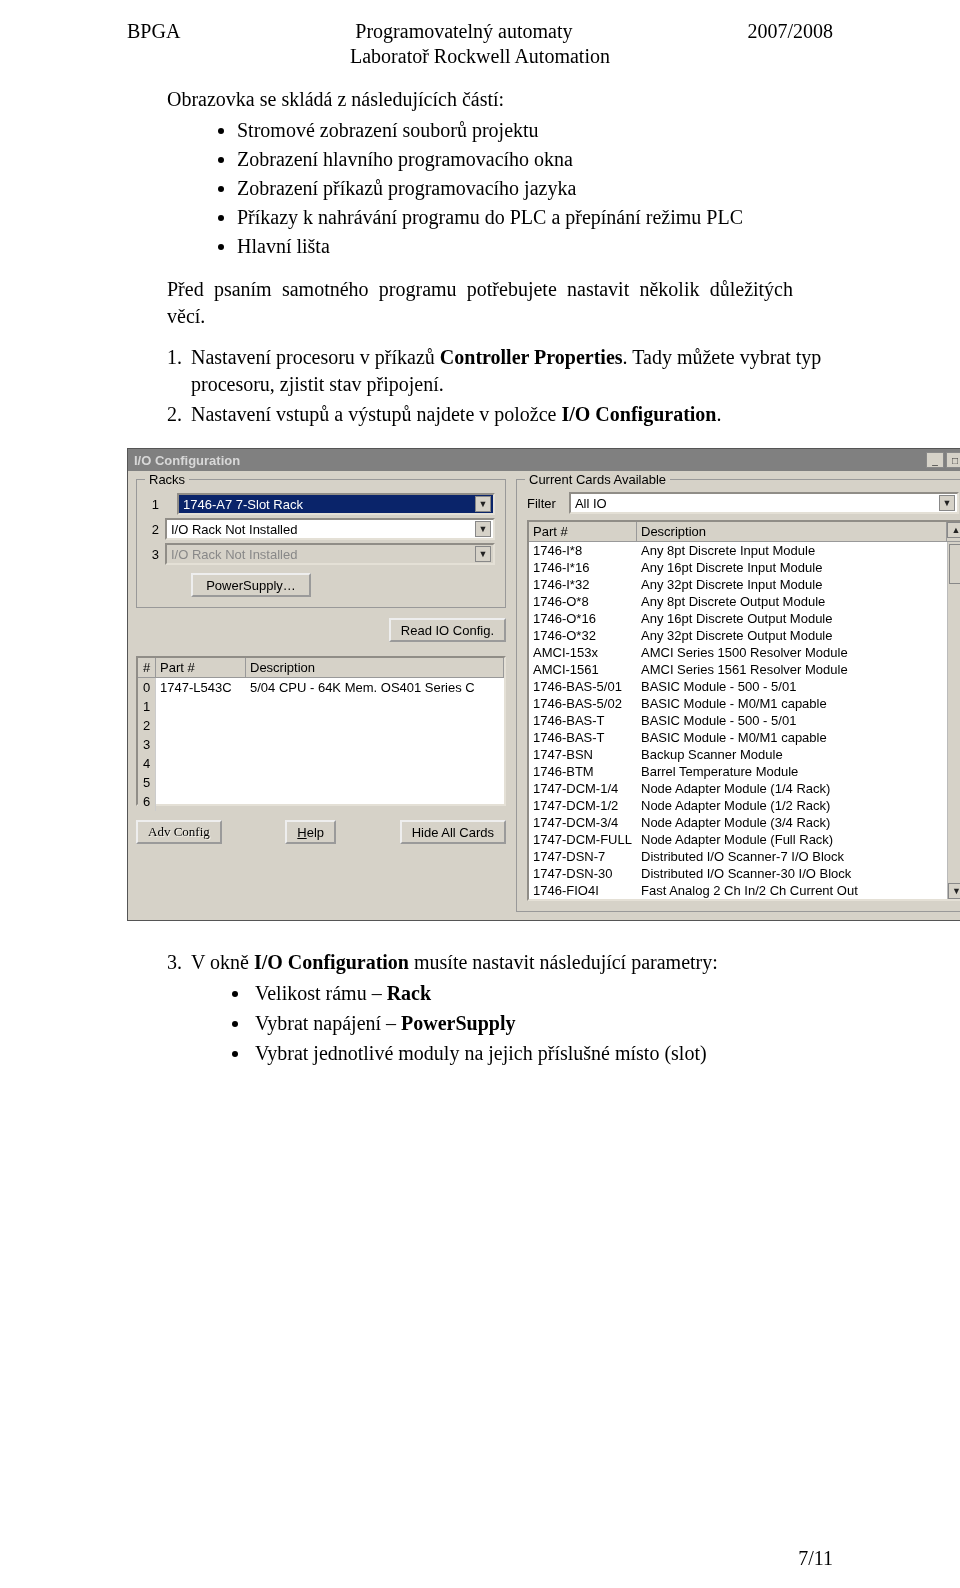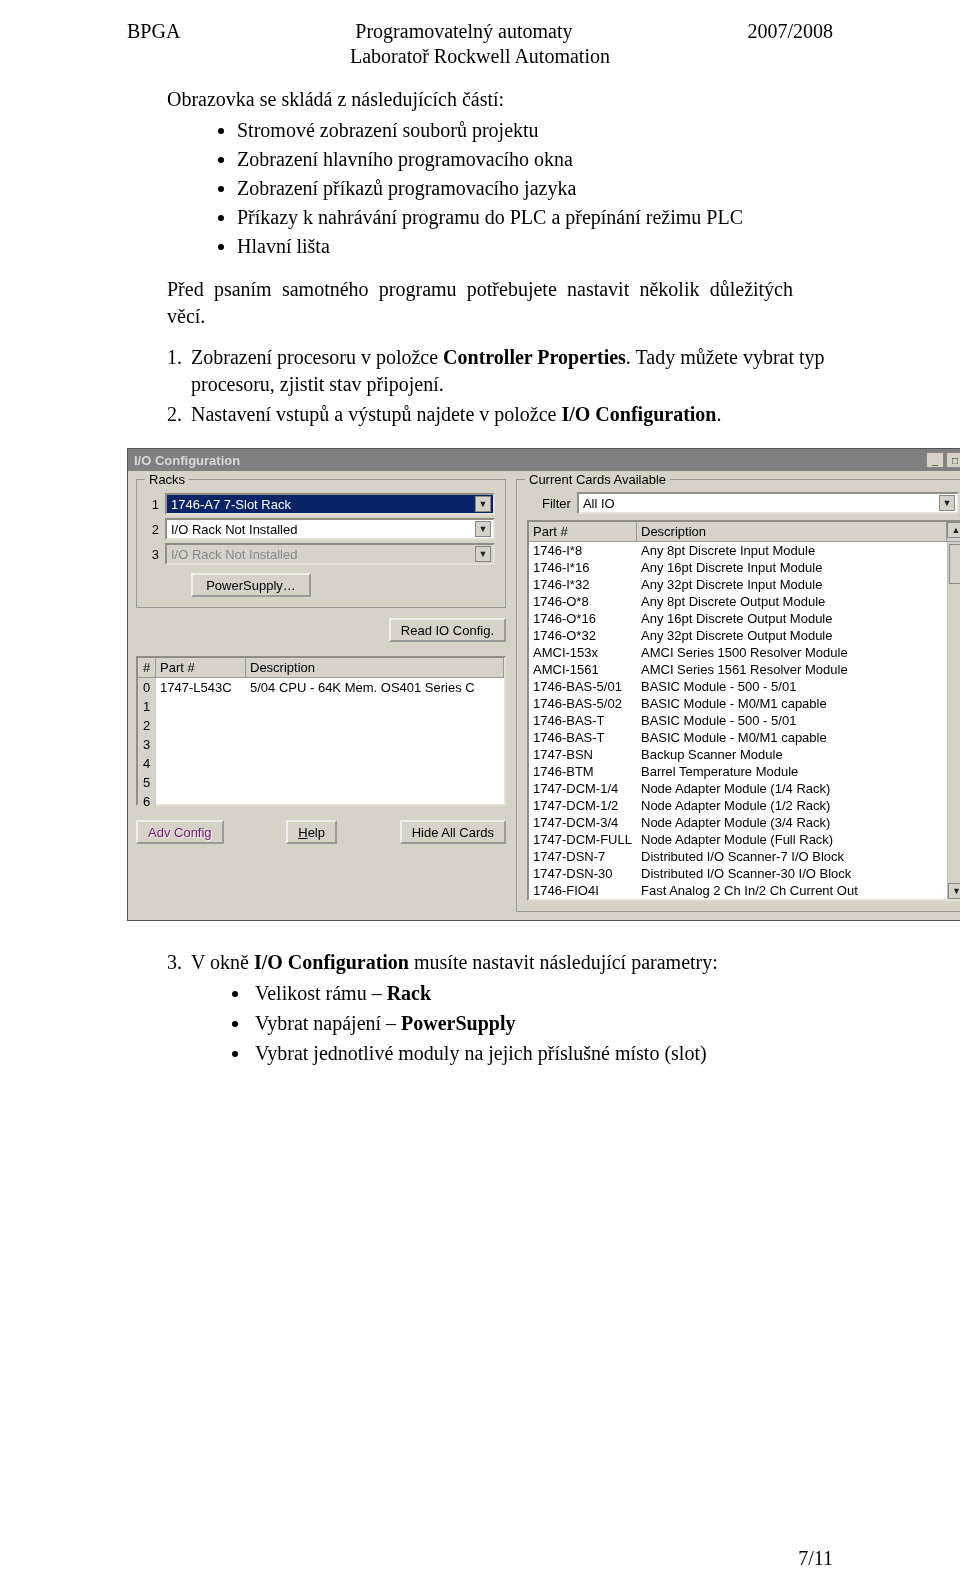--- a/index.html
+++ b/index.html
@@ -67,33 +67,33 @@
     position: absolute; top: -8px; left: 8px;
     background: #d6d2c8; padding: 0 4px; font-size: 13px;
   }
   .rackrow { display: flex; align-items: center; gap: 6px; margin: 3px 0; }
   .rackrow .num { width: 12px; text-align: right; }
   .combo {
     flex: 1; height: 22px; display: flex; align-items: center;
     background: #fff; border: 2px inset #e4e0d6; padding: 0 2px 0 4px;
     justify-content: space-between;
   }
-  .combo.sel { background: #0a246a; color: #fff; }
+  .combo.sel { background: #0a246a; color: #fff; margin-left: 12px; }
   .combo.disabled { background: #d6d2c8; color: #888; }
   .dropbtn {
     width: 16px; height: 16px; background: #d6d2c8;
     border: 1px solid #888; display:flex; align-items:center; justify-content:center;
     font-size: 9px; color:#222;
   }
   .btn {
     height: 24px; padding: 0 10px;
     background: #d6d2c8; border: 2px outset #eee;
     font-size: 13px; display: inline-flex; align-items: center; justify-content: center;
   }
-  .btn.disabled { color: #701a75; text-shadow: 1px 1px 0 #f4f2ea; }
+  .btn.disabled { color: #000000; text-shadow: 1px 1px 0 #f4f2ea; font-family: Liberation Serif, serif; }
   .btn u { text-decoration: underline; }
   .row-between { display: flex; justify-content: space-between; align-items: center; margin-top: 4px; margin-left: 44px; }
 
   .parttable {
     background: #fff; border: 2px inset #e4e0d6; margin-top: 8px;
     height: 150px;
   }
   .pthead, .ptrow { display: flex; }
   .pthead { background: #d6d2c8; border-bottom: 1px solid #999; }
   .pthead .cell, .ptrow .cell {
@@ -101,21 +101,21 @@
   }
   .pthead .cell { border-right: 1px solid #999; }
   .col-n { width: 18px; text-align: center; }
   .col-part { width: 90px; }
   .col-desc { flex: 1; }
   .ptrow { border-bottom: none; }
   .ptrow .col-n { border-right: 1px solid #ccc; background: #d6d2c8; }
 
   .leftbottom { display: flex; justify-content: space-between; margin-top: 8px; gap: 8px;}
 
-  .filterrow { display: flex; justify-content: flex-end; align-items: center; gap: 6px; margin: 2px 8px 6px 15px;}
+  .filterrow { display: flex; justify-content: flex-end; align-items: center; gap: 13px; margin: 2px 8px 6px 0;}
   .cardtable {
     background: #fff; border: 2px inset #e4e0d6; flex: 1;
     display: flex; flex-direction: column;
     height: 440px;
   }
   .cthead { display: flex; background: #d6d2c8; border-bottom: 1px solid #999; }
   .cthead .cell { padding: 2px 4px; border-right: 1px solid #999; font-size: 13px;}
   .cthead .scrollgap { width: 18px; background:#d6d2c8; }
   .ctbody { flex: 1; display: flex; }
   .ctrows { flex: 1; overflow: hidden; }
@@ -153,21 +153,21 @@
     <ul class="bullets">
       <li>Stromové zobrazení souborů projektu</li>
       <li>Zobrazení hlavního programovacího okna</li>
       <li>Zobrazení příkazů programovacího jazyka</li>
       <li>Příkazy k nahrávání programu do PLC a přepínání režimu PLC</li>
       <li>Hlavní lišta</li>
     </ul>
     <div class="para">Před psaním samotného programu potřebujete nastavit několik důležitých věcí.</div>
     <ol class="numbered">
       <li>
-        <span>Zobrazení procesoru v položce </span><b>Controller Properties</b><span>. Tady můžete vybrat typ procesoru, zjistit stav připojení.</span>
+        <span>Nastavení procesoru v příkazů </span><b>Controller Properties</b><span>. Tady můžete vybrat typ procesoru, zjistit stav připojení.</span>
       </li>
       <li>
         <span>Nastavení vstupů a výstupů najdete v položce </span><b>I/O Configuration</b><span>.</span>
       </li>
     </ol>
   </div>
 
   <div class="window">
     <div class="titlebar">
       <span class="title">I/O Configuration</span>

